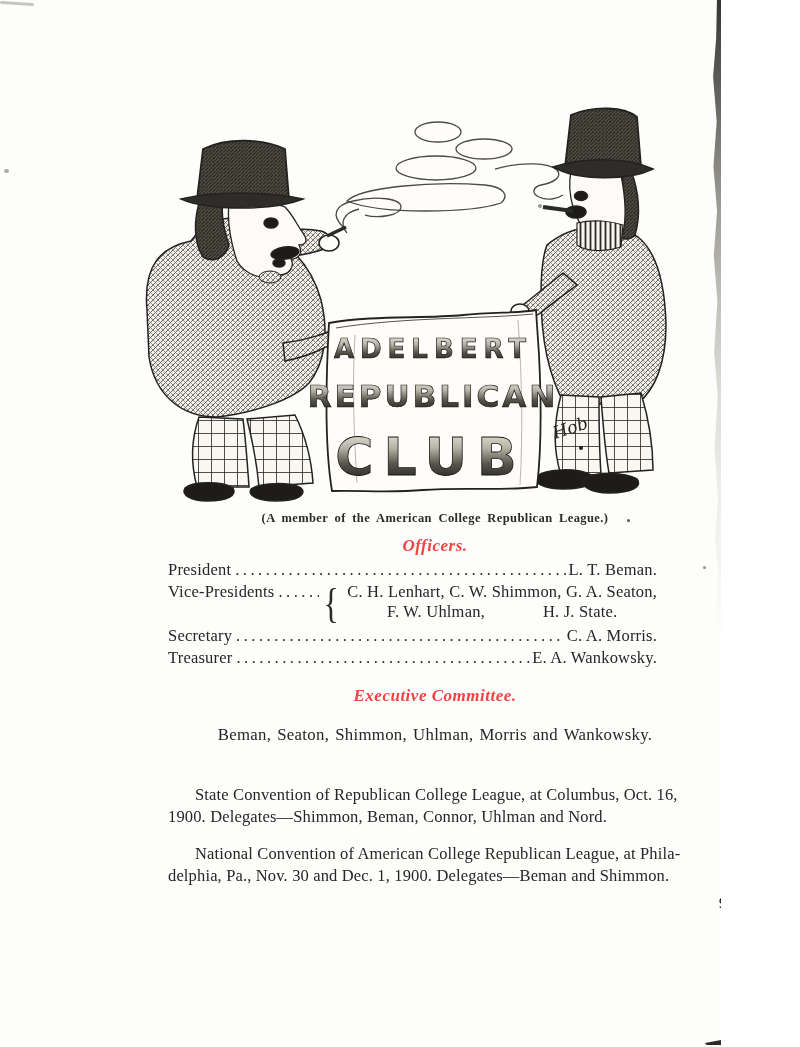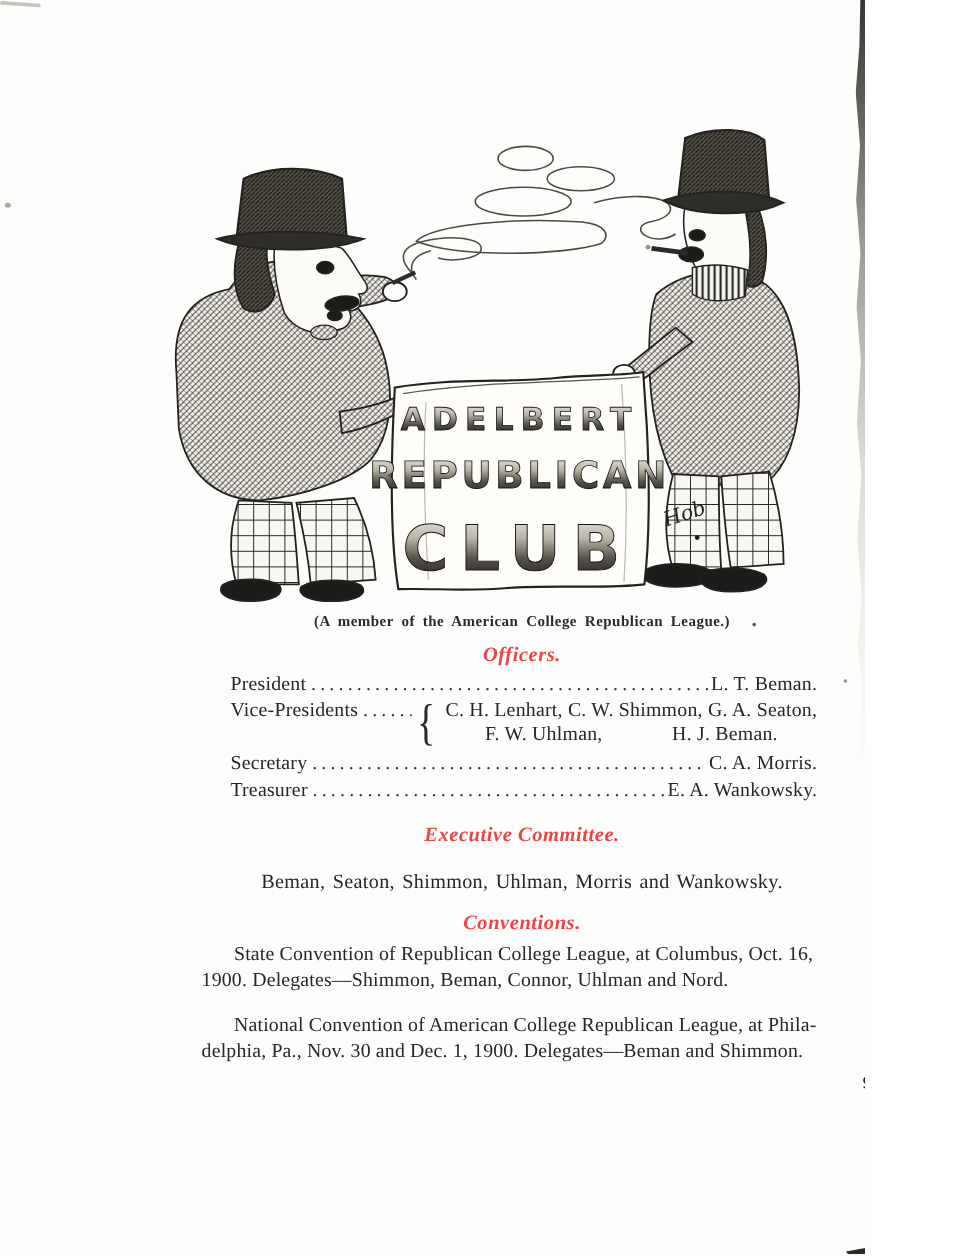--- a/index.html
+++ b/index.html
@@ -24,21 +24,21 @@
   .sec-heading {
     position:absolute; left:135px; width:600px; text-align:center;
     font-size:17px; font-weight:bold; font-style:italic; letter-spacing:.5px;
     color:#ef4444;
   }
   .h-officers  { top:536px; }
   .h-exec      { top:686px; }
   .h-conv      { top:759px; }
 
   
-  .officers { position:absolute; left:192px; top:560px; width:489px; font-size:16.5px; letter-spacing:.2px; }
+  .officers { position:absolute; left:168px; top:560px; width:489px; font-size:16.5px; letter-spacing:.2px; }
   .off-row  { display:flex; align-items:baseline; height:22px; overflow:hidden; }
   .off-label{ white-space:nowrap; }
   .leader   { flex:1 1 auto; overflow:hidden; white-space:nowrap; letter-spacing:3.5px; margin:0 2px 0 4px; color:#2e2d2b; }
   .off-value{ white-space:nowrap; }
 
   .vp-row   { display:flex; align-items:flex-start; height:44px; }
   .vp-dots  { width:108px; overflow:hidden; white-space:nowrap; letter-spacing:3.5px; margin:0 2px 0 4px; color:#2e2d2b; }
   .vp-brace { font-size:42px; font-weight:400; line-height:1; margin:0 6px 4px 0; transform:scaleX(.75); color:#2a2927; }
   .vp-names { flex:1; text-align:center; }
   .vp-l1    { white-space:nowrap; line-height:20px; }
@@ -191,42 +191,41 @@
     </div>
 
     <div class="vp-row">
       <span class="off-label">Vice-Presidents</span>
       <span class="vp-dots">....................</span>
       <span class="vp-brace">{</span>
       <span class="vp-names">
         <span class="vp-l1">C. H. Lenhart, C. W. Shimmon, G. A. Seaton,</span>
         <span class="vp-l2">
           <span>F. W. Uhlman,</span>
-          <span>H. J. Beman.</span>
+          <span>H. J. State.</span>
         </span>
       </span>
     </div>
 
     <div class="off-row">
       <span class="off-label">Secretary</span>
       <span class="leader">........................................................................................................................</span>
       <span class="off-value">C. A. Morris.</span>
     </div>
 
     <div class="off-row">
       <span class="off-label">Treasurer</span>
       <span class="leader">........................................................................................................................</span>
       <span class="off-value">E. A. Wankowsky.</span>
     </div>
   </div>
 
   <div class="sec-heading h-exec">Executive Committee.</div>
   <div class="exec-members">Beman, Seaton, Shimmon, Uhlman, Morris and Wankowsky.</div>
 
-  <div class="sec-heading h-conv">Conventions.</div>
 
   <div class="para para-1">
     <div class="l1">State Convention of Republican College League, at Columbus, Oct. 16,</div>
     <div class="l2">1900.  Delegates—Shimmon, Beman, Connor, Uhlman and Nord.</div>
   </div>
 
   <div class="para para-2">
     <div class="l1">National Convention of American College Republican League, at Phila-</div>
     <div class="l2">delphia, Pa., Nov. 30 and Dec. 1, 1900.  Delegates—Beman and Shimmon.</div>
   </div>

